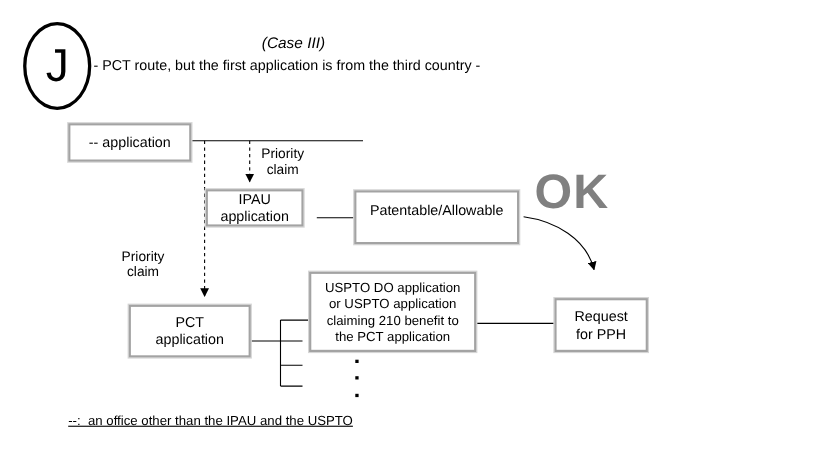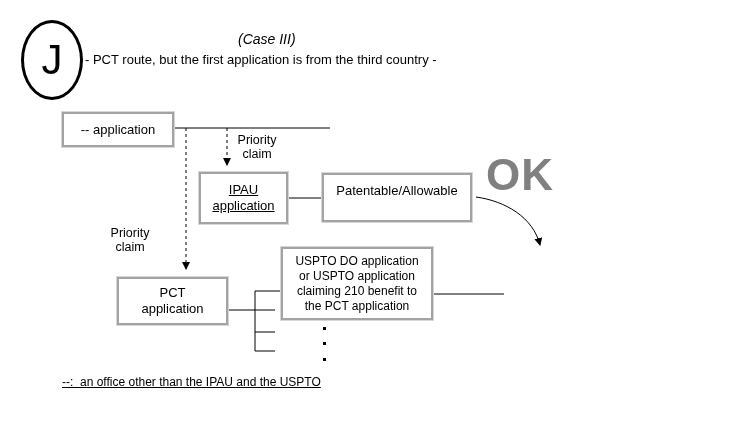--- a/index.html
+++ b/index.html
@@ -36,21 +36,21 @@
     border: 2px solid #a3a3a3;
     box-shadow: 0 0 0 1px #d6d6d6;
     box-sizing: border-box;
     display: flex; align-items: center; justify-content: center;
     text-align: center;
     font-size: 13px; line-height: 16px;
     white-space: pre-line;
     z-index: 2;
   }
   .box-first-app   { left: 62px;  top: 112px; width: 112px; height: 35px; }
-  .box-ipau        { left: 199px; top: 172px; width: 89px;  height: 52px; text-decoration: underline; }
+  .box-ipau        { left: 187px; top: 172px; width: 89px;  height: 34px; }
   .box-patentable  { left: 322px; top: 173px; width: 150px; height: 49px;
                      align-items: flex-start; padding-top: 8px; }
   .box-pct         { left: 117px; top: 277px; width: 111px; height: 48px; }
   .box-uspto       { left: 281px; top: 247px; width: 152px; height: 73px;
                      font-size: 12px; line-height: 15px; }
   .box-request     { left: 504px; top: 271px; width: 85px;  height: 49px; }
 
   .plabel {
     position: absolute;
     text-align: center;
@@ -119,20 +119,22 @@
   <div class="nbox box-first-app">-- application</div>
   <div class="nbox box-ipau">IPAU
 application</div>
   <div class="nbox box-patentable">Patentable/Allowable</div>
   <div class="nbox box-pct">PCT
 application</div>
   <div class="nbox box-uspto">USPTO DO application
 or USPTO application
 claiming 210 benefit to
 the PCT application</div>
+  <div class="nbox box-request">Request
+for PPH</div>
 
   <div class="plabel plabel1">Priority
 claim</div>
   <div class="plabel plabel2">Priority
 claim</div>
   <div class="abs ok-label">OK</div>
 
   <div>
     <div class="dot" style="left:323px; top:327px;"></div>
     <div class="dot" style="left:323px; top:342px;"></div>

